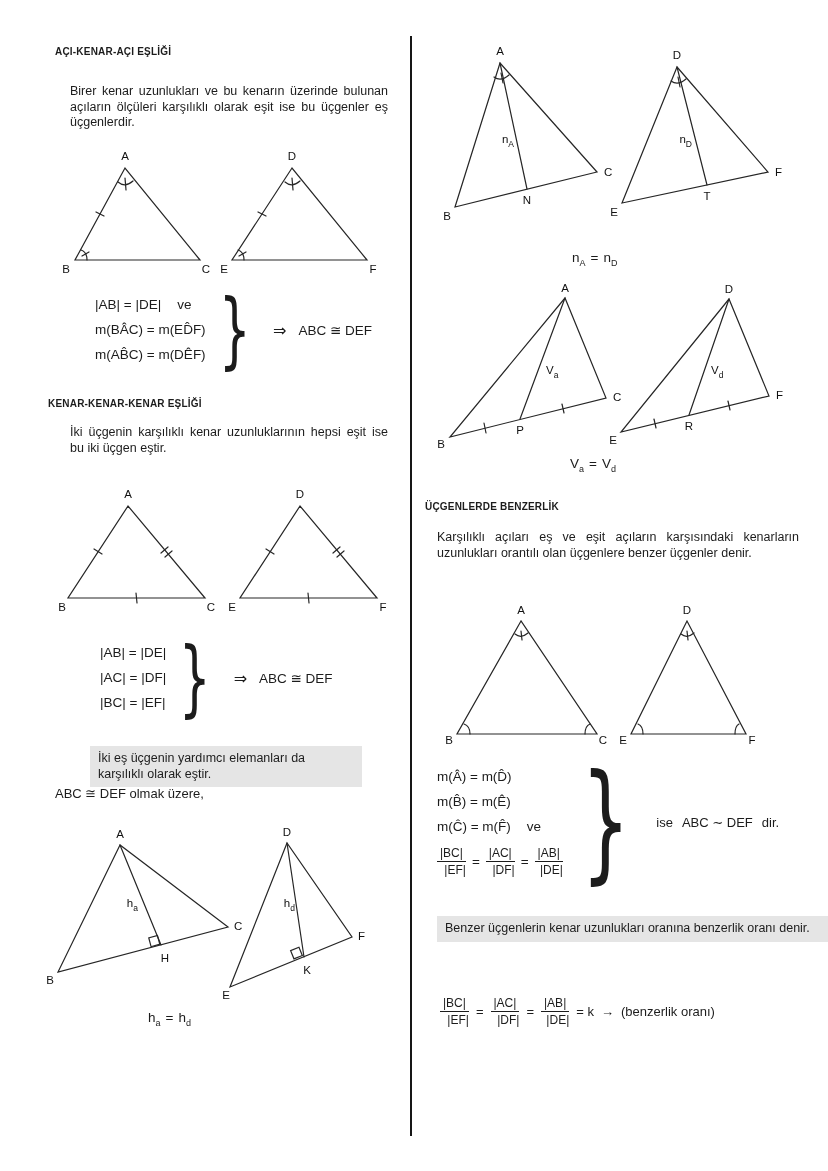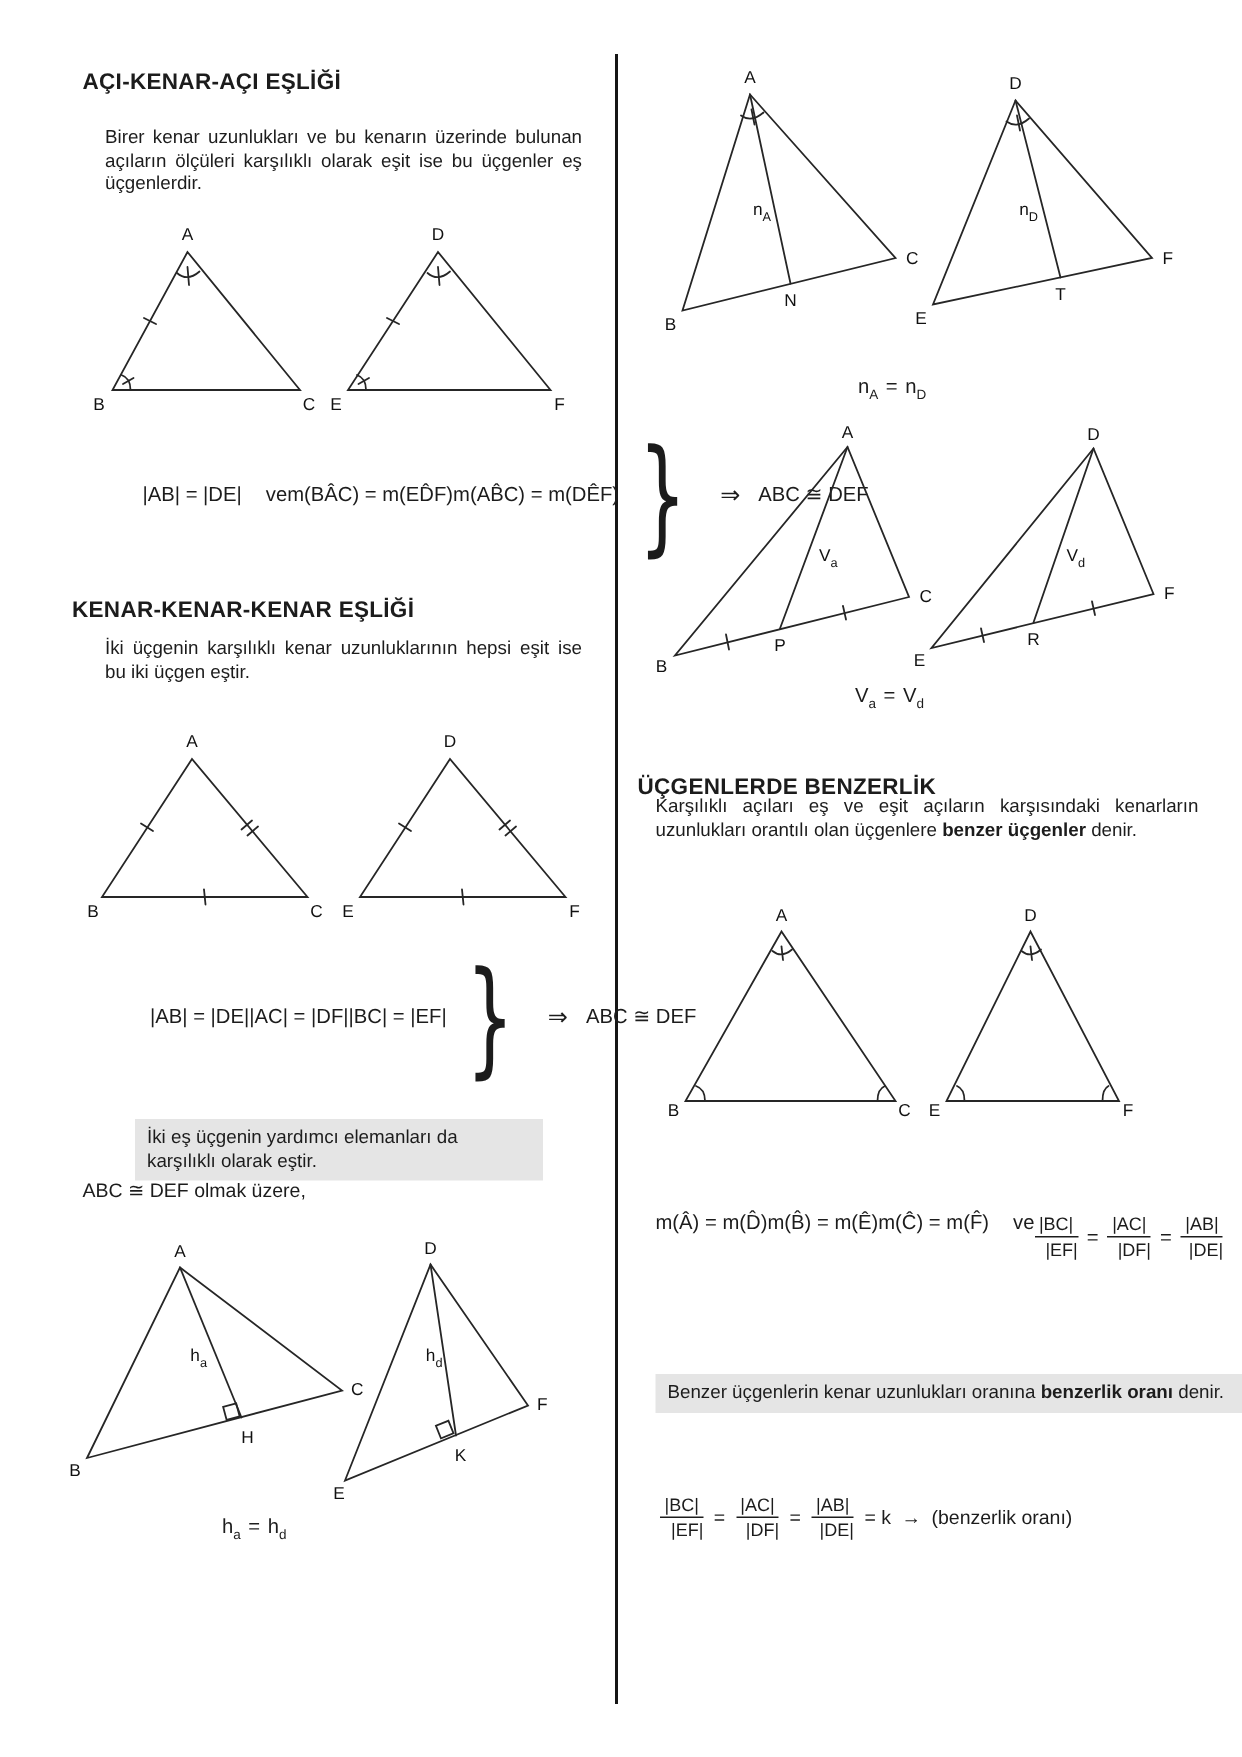--- a/index.html
+++ b/index.html
@@ -1,46 +1,46 @@
 <!DOCTYPE html>
 <html><head>
 <meta charset="utf-8">
 <style>
   *{margin:0;padding:0;box-sizing:border-box}
   html,body{width:828px;height:1171px}
   body{position:relative;background:#ffffff;color:#1c1c1c;
        font-family:"Liberation Sans","DejaVu Sans",sans-serif;overflow:hidden}
   .abs{position:absolute}
-  .hd{font-size:15px;font-weight:700;letter-spacing:.2px;white-space:nowrap}
+  .hd{font-size:10px;font-weight:700;letter-spacing:.2px;white-space:nowrap}
   .body-text{font-size:12.5px;line-height:15.5px;text-align:justify}
   .note{font-size:12.5px;line-height:15.5px;background:#e5e5e5;padding:5px 8px;text-align:left}
   .given{font-size:13px;white-space:nowrap}
   .divider{background:#161616}
   .formula{display:flex;align-items:center;font-size:13.5px;white-space:nowrap}
-  .f-lines{display:flex;flex-direction:row;row-gap:5px}
+  .f-lines{display:flex;flex-direction:column;row-gap:5px}
   .f-line{height:20px;line-height:20px}
   .ve{margin-left:16px}
   .brace{font-family:"DejaVu Sans",sans-serif;line-height:1;transform:scaleX(.6);transform-origin:center;margin-left:2px}
   .b3{font-size:84px}
   .b4{font-size:128px}
   .implies{font-size:16px;margin:0 12px}
   .frac{display:inline-flex;flex-direction:column;align-items:flex-end;font-size:12px;line-height:14px}
   .frac .num{padding:0 3px 1px;border-bottom:1px solid #1c1c1c}
   .frac .den{padding-top:1px}
   .fr-row{display:inline-flex;align-items:center;column-gap:6px;margin-top:4px}
   .sim-right{display:inline-flex;align-items:flex-start;margin-left:10px;column-gap:9px;font-size:13px}
   .subeq{font-size:13.5px;white-space:nowrap}
   .subeq sub{font-size:9px}
   .subeq .op{margin:0 5px}
   .oranrow{display:flex;align-items:center;column-gap:7px;font-size:13px;white-space:nowrap}
   svg{overflow:visible}
   .ln{stroke:#262626;stroke-width:1.2;fill:none;stroke-linecap:round}
   svg text{font-size:11.5px;fill:#111;font-family:"Liberation Sans",sans-serif}
   svg .sub{font-size:8.5px}
-  b{font-weight:700}
+  b{font-weight:400}
 </style>
 </head>
 <body>
 
 <div>
 
   <div class="abs divider" style="left:410px;top:36px;width:2px;height:1100px"></div>
 
   <h2 class="abs hd" style="left:55px;top:46px">AÇI-KENAR-AÇI EŞLİĞİ</h2>
 
@@ -202,21 +202,21 @@
       <text x="346" y="111">F</text>
       <text x="259" y="142" text-anchor="middle">R</text>
       <text x="281" y="86"><tspan>V</tspan><tspan class="sub" dy="4">d</tspan></text>
     </g>
   </svg>
 
   <div class="abs subeq" style="left:570px;top:456px">
     <span>V</span><sub>a</sub><span class="op">=</span><span>V</span><sub>d</sub>
   </div>
 
-  <h2 class="abs hd" style="left:425px;top:516px">ÜÇGENLERDE BENZERLİK</h2>
+  <h2 class="abs hd" style="left:425px;top:501px">ÜÇGENLERDE BENZERLİK</h2>
 
   <p class="abs body-text" style="left:437px;top:530px;width:362px"><span>Karşılıklı açıları eş ve eşit açıların karşısındaki kenarların uzunlukları orantılı olan üçgenlere </span><b>benzer üçgenler</b><span> denir.</span></p>
 
   <svg class="abs" style="left:445px;top:607px" width="320" height="142">
     <g>
       <polygon class="ln" points="76,14 12,127 152,127"></polygon>
       <path class="ln" d="M 70,27 Q 76,32 83,26"></path>
       <line class="ln" x1="76" y1="24" x2="77" y2="33"></line>
       <path class="ln" d="M 19,117 Q 25,119 25,127"></path>
       <path class="ln" d="M 145,117 Q 140,119 140,127"></path>

